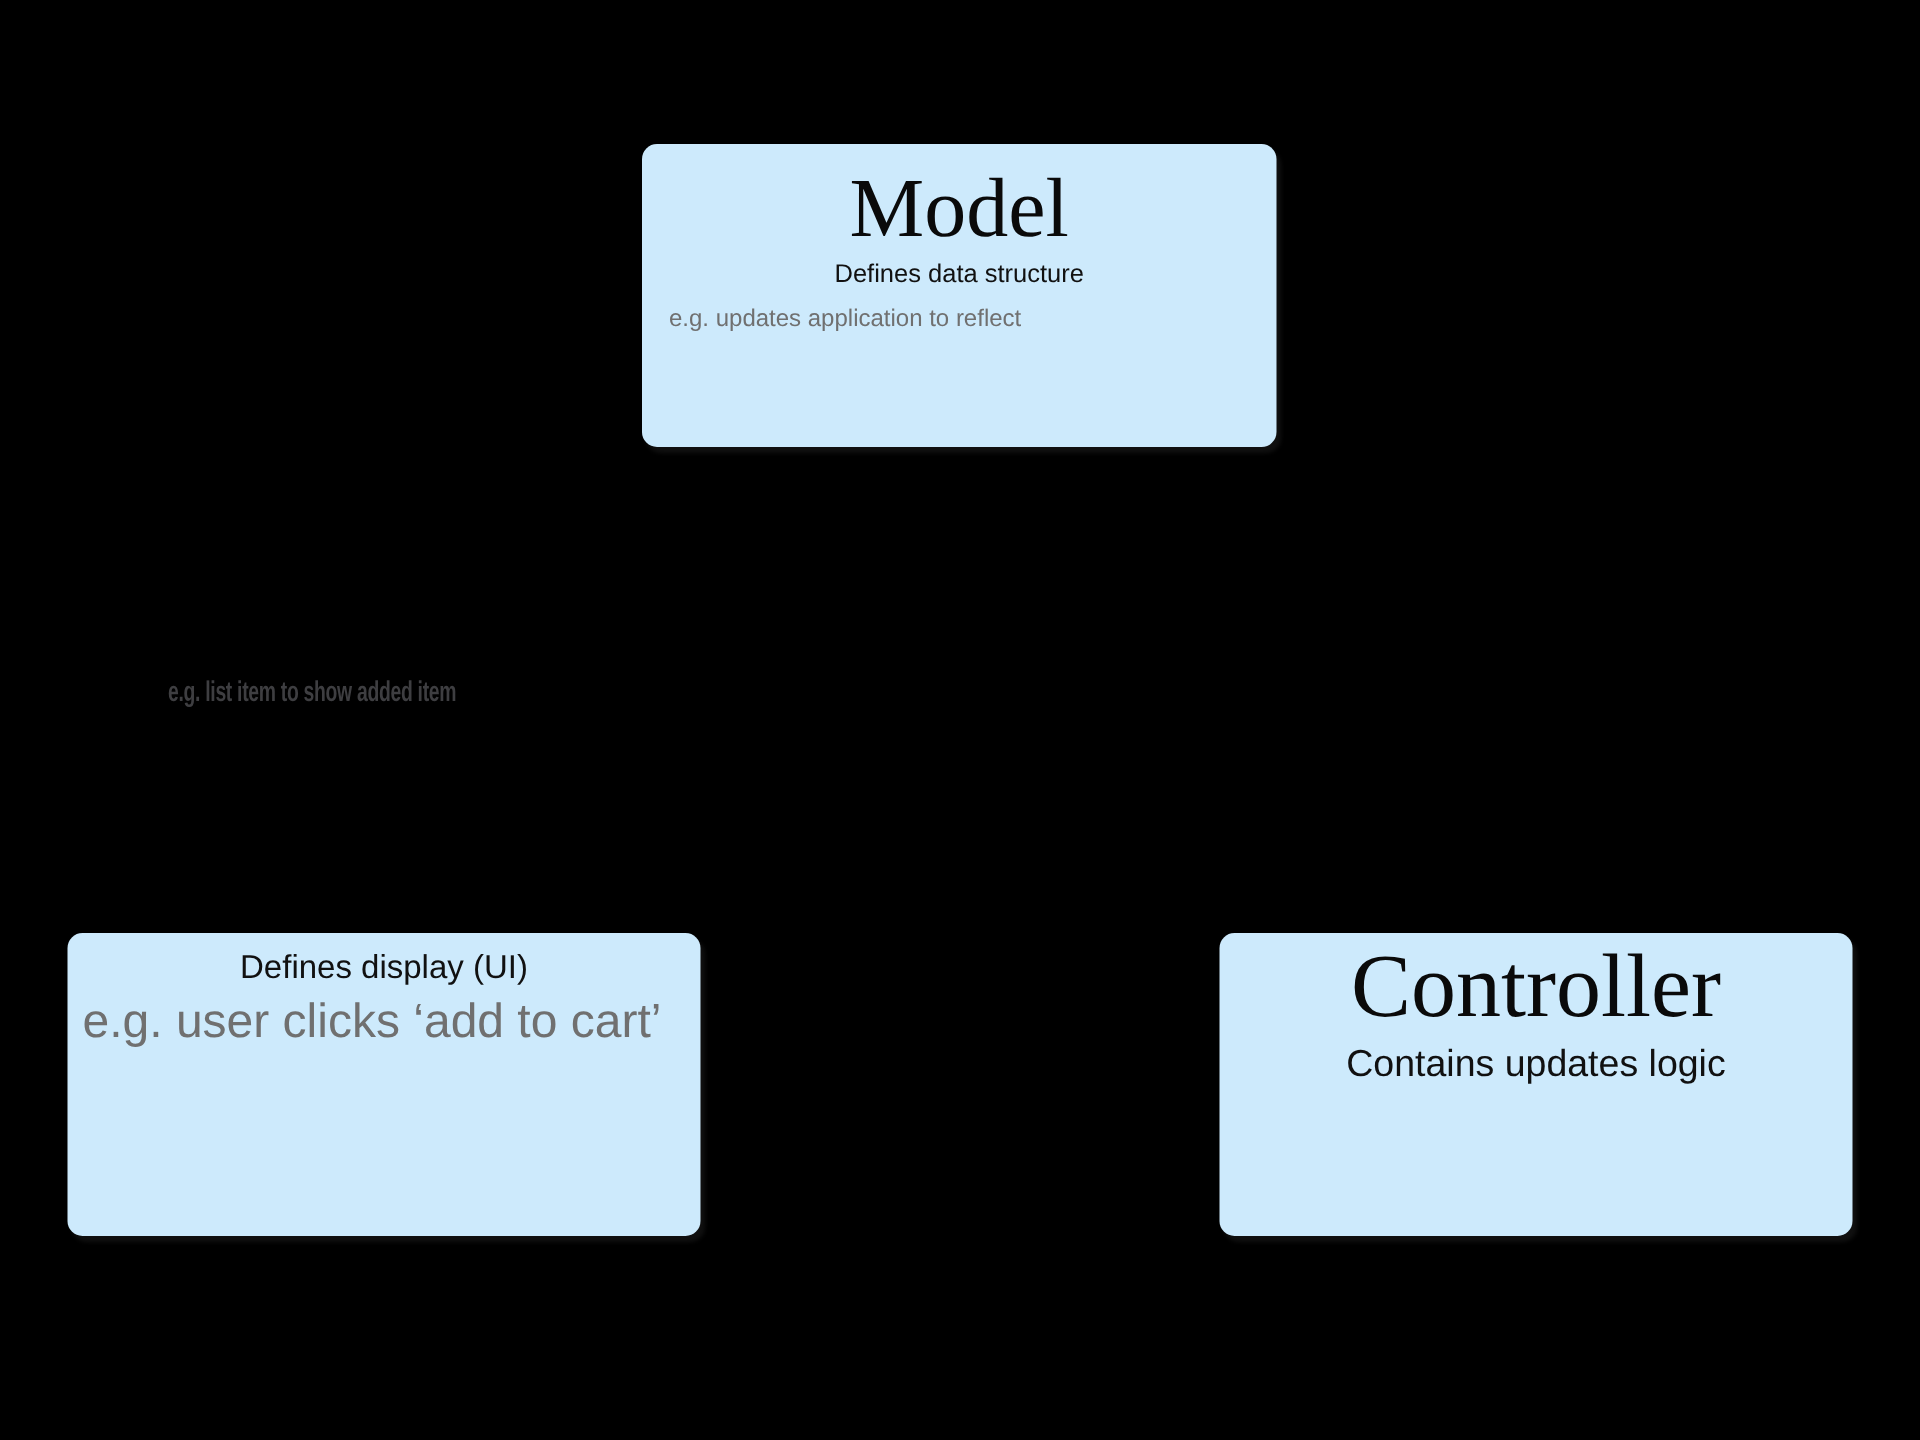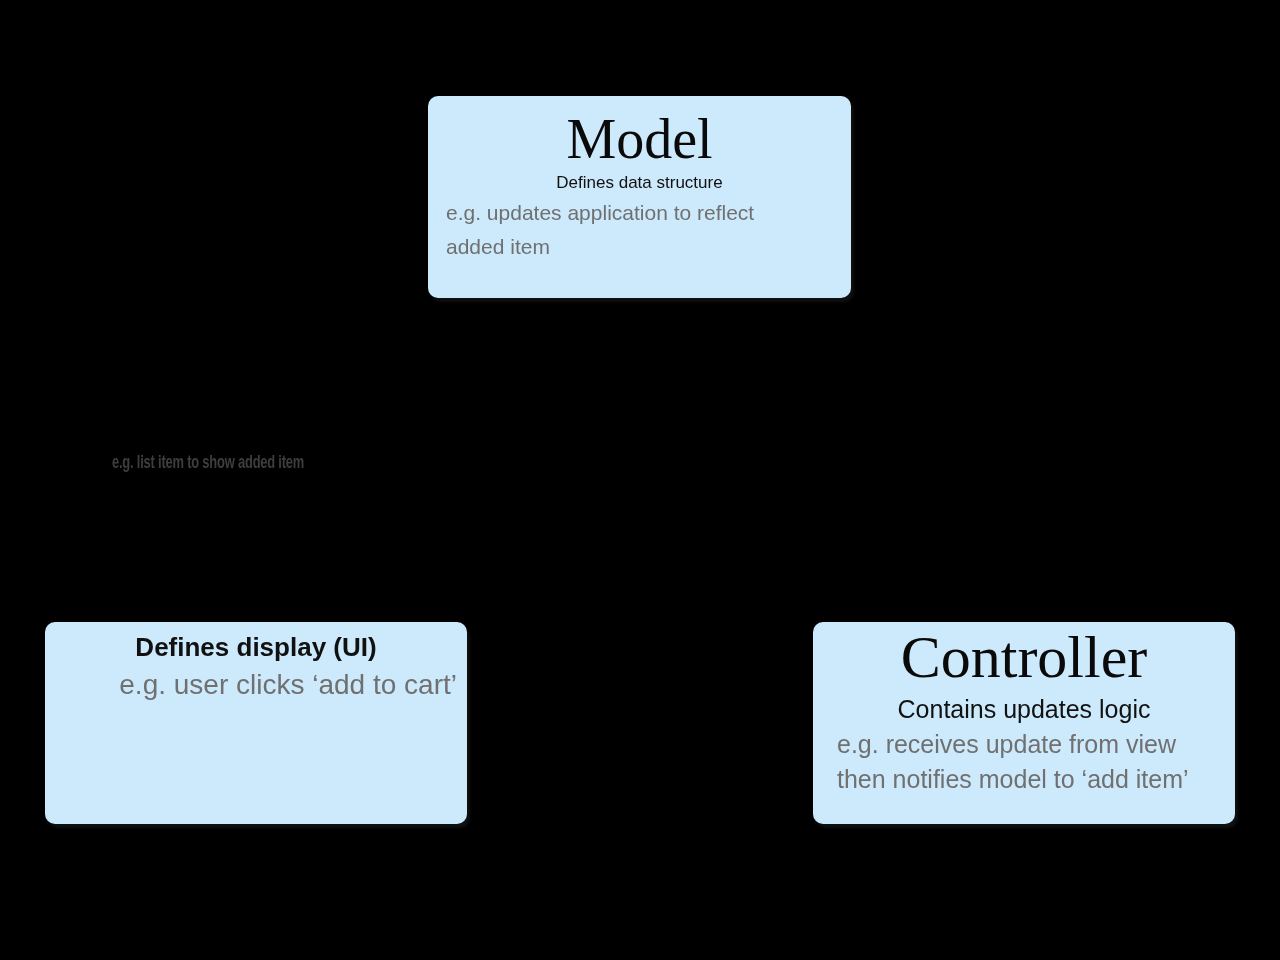--- a/index.html
+++ b/index.html
@@ -39,29 +39,29 @@
   }
   .box-model .title      { font-size: 56px; line-height: 1.18; }
   .box-view .title       { font-size: 74px; line-height: 1.12; }
   .box-controller .title { font-size: 60px; line-height: 1.18; }
 
   .subtitle {
     color: #111;
     text-align: center;
   }
   .box-model .subtitle      { font-size: 17px; line-height: 1.28; }
-  .box-view .subtitle       { font-size: 26px; line-height: 1.35; font-weight: bold; }
+  .box-view .subtitle       { font-size: 22px; line-height: 1.35; }
   .box-controller .subtitle { font-size: 25px; line-height: 1.28; }
 
   .example {
     color: var(--example_text, #707070);
     margin-top: 2px;
   }
-  .box-model .example      { font-size: 21px; line-height: 34px; text-align: left;   padding: 0 16px 0 18px; }
-  .box-view .example       { font-size: 28px; line-height: 36px; text-align: right; padding: 0 10px; }
+  .box-model .example      { font-size: 16px; line-height: 34px; text-align: left;   padding: 0 16px 0 18px; }
+  .box-view .example       { font-size: 32px; line-height: 36px; text-align: left; padding: 0 10px; }
   .box-controller .example { font-size: 25px; line-height: 35px; text-align: left;   padding: 0 14px 0 24px; }
 
   .floating-label {
     position: absolute;
     left: 112px;
     top: 451px;
     font-size: 19px;
     font-weight: bold;
     color: var(--caption_text, #3e3e41);
     white-space: nowrap;
@@ -73,35 +73,30 @@
 </head>
 <body>
 
 <div class="stage">
 
   <div class="box box-model">
     <div class="title">Model</div>
     <div class="subtitle">Defines data structure</div>
     <div class="example">
       <div>e.g. updates application to reflect</div>
-      <div>added item</div>
     </div>
   </div>
 
   <div class="box box-view">
     <div class="subtitle">Defines display (UI)</div>
     <div class="example">
       <div>e.g. user clicks ‘add to cart’</div>
     </div>
   </div>
 
   <div class="box box-controller">
     <div class="title">Controller</div>
     <div class="subtitle">Contains updates logic</div>
-    <div class="example">
-      <div>e.g. receives update from view</div>
-      <div>then notifies model to ‘add item’</div>
-    </div>
   </div>
 
   <div class="floating-label">e.g. list item to show added item</div>
 
 </div>
 
 </body></html>

